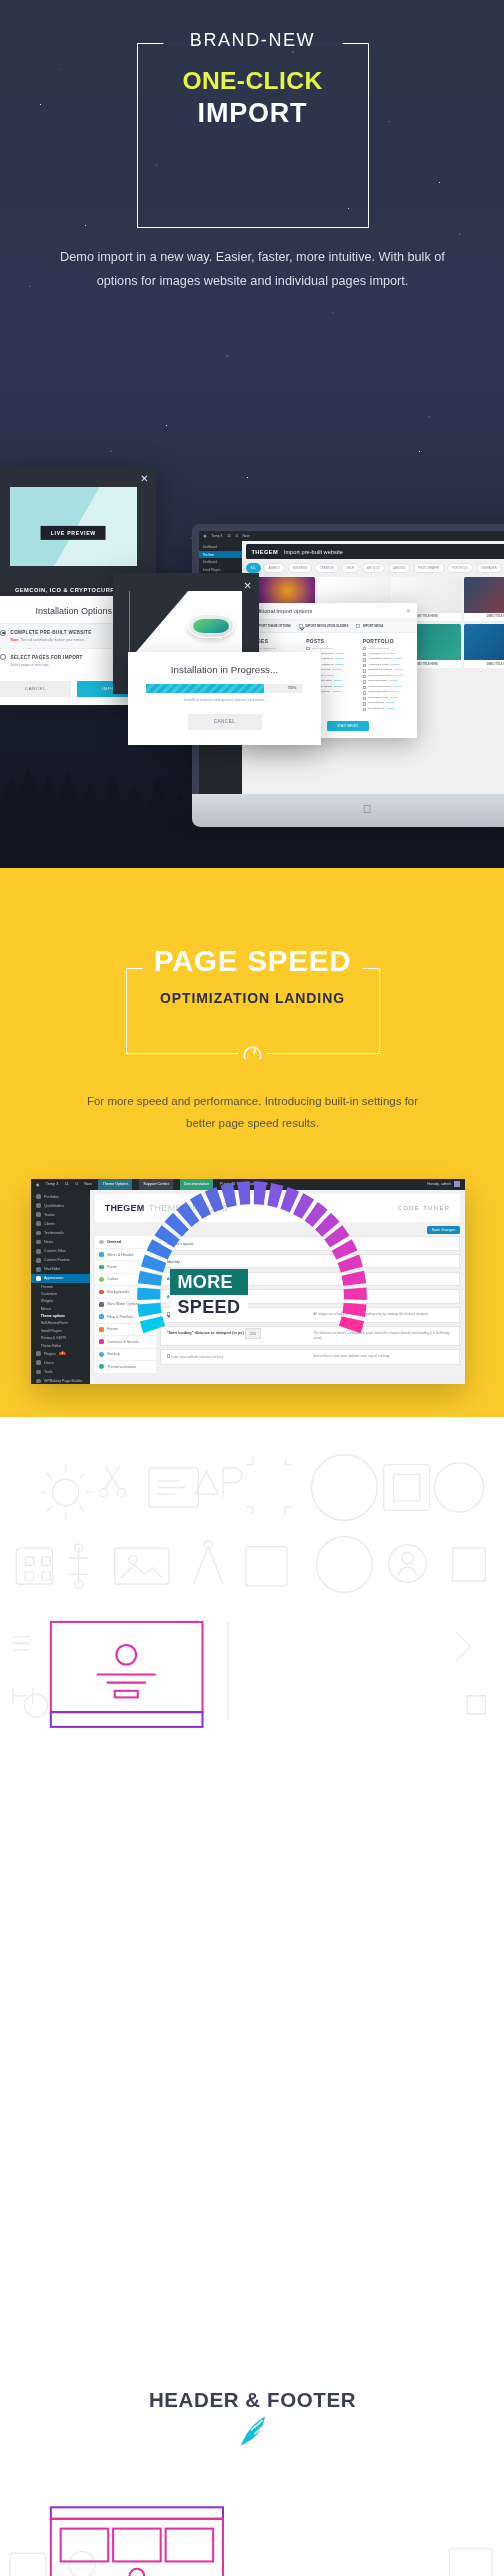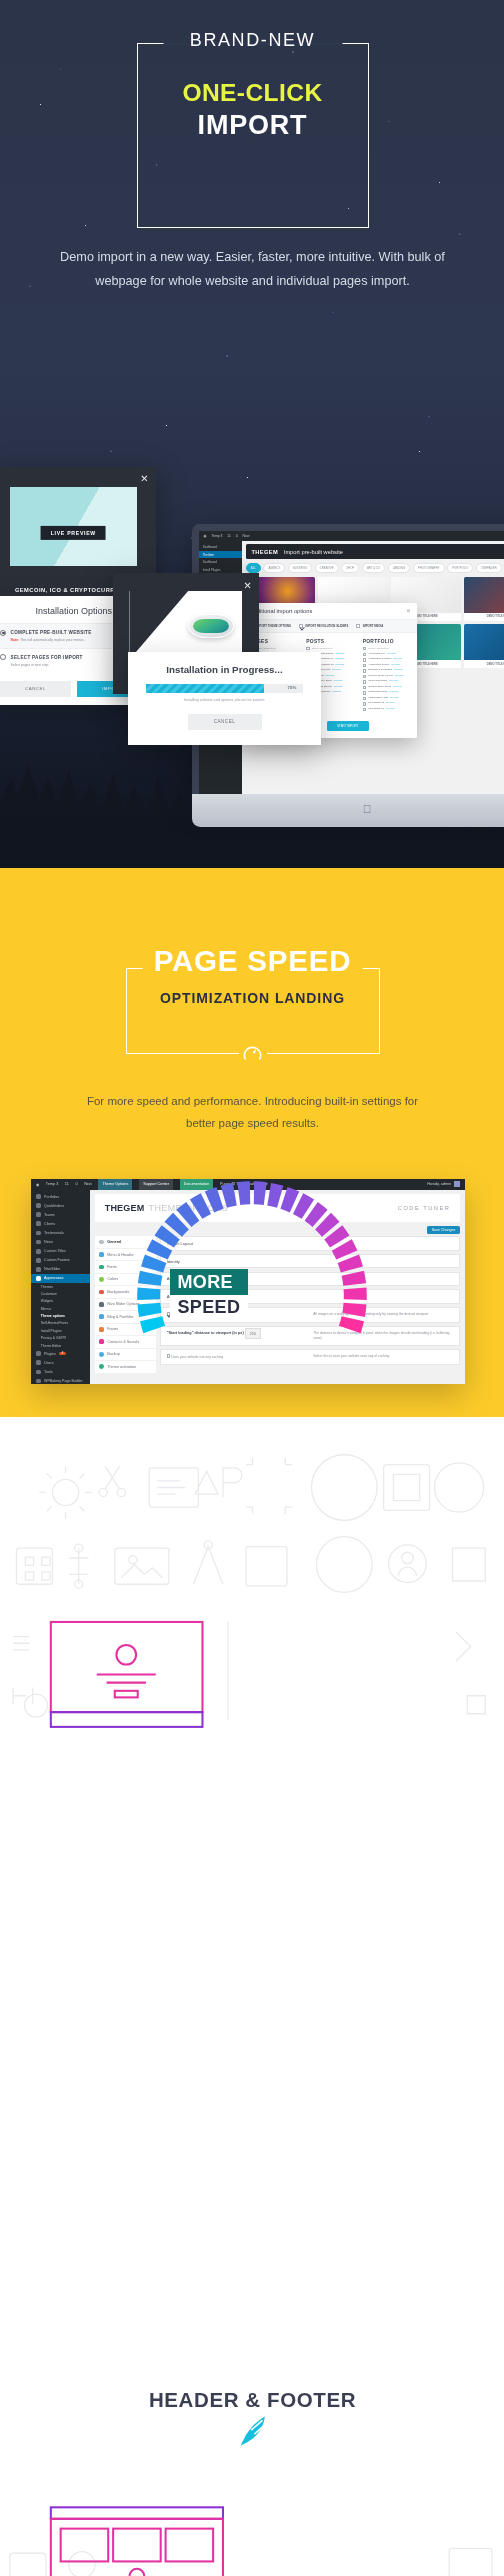--- a/index.html
+++ b/index.html
@@ -78,21 +78,21 @@
     position:absolute; top:-0.8px; left:50%; transform:translateX(-50%);
     width: 179px; height: 1.6px; background:#2e3750;
   }
   .hero-eyebrow {
     position:absolute; top:-14px; left:50%; transform:translateX(-50%);
     font-size: 18px; letter-spacing: 1.6px; color:#ffffff;
     font-weight:300; white-space:nowrap; padding:0 8.2px;
     background: transparent;
   }
   .hero-line2 {
-    margin-top: 35px;
+    margin-top: 23px;
     font-size: 24.6px; font-weight: 700; letter-spacing: 0.4px;
     color: #e8f444;
   }
   .hero-line3 {
     margin-top: 3.3px;
     font-size: 27px; font-weight: 700; letter-spacing: 0.8px;
     color: #ffffff;
   }
   .hero-copy {
     position:absolute; top: 246px; left:50%; transform:translateX(-50%);
@@ -261,21 +261,21 @@
     position:absolute; left:0; right:0; bottom:9px; text-align:center;
     color:#fff; font-size:5.2px; font-weight:700; letter-spacing:0.4px;
   }
 
   
   .panel-prog {
     position:absolute; left:128px; top:177px; width:193px; background:#fff;
     box-shadow:0 9.8px 28px rgba(0,0,0,.25); padding:11.5px 18px 14.7px;
     text-align:center;
   }
-  .pp-title { font-size:9.8px; color:#3e4450; font-weight:700; margin-bottom:9.8px; }
+  .pp-title { font-size:9.8px; color:#3e4450; font-weight:400; margin-bottom:9.8px; }
   .pp-bar { height:9px; background:#eceef0; position:relative; overflow:hidden; }
   .pp-fill { position:absolute; left:0; top:0; bottom:0; width:75%;
     background-image: repeating-linear-gradient(135deg,#1ab4d7 0 3.3px,#3cc6e3 3.3px 6.6px); }
   .pp-pct { position:absolute; right:6.6px; top:0.8px; font-size:4.4px; color:#6d737c; font-weight:700; }
   .pp-note { font-size:3.8px; color:#9aa0a8; margin-top:4.9px; }
   .pp-cancel { margin:11.5px auto 0; width:74px; background:#eceef0; color:#6d737c;
     font-size:4.6px; letter-spacing:0.5px; padding:5.7px 0; }
 
   
   .sec-speed {
@@ -376,21 +376,21 @@
   <section class="sec-import">
     <div class="starfield"></div>
 
     <div class="hero-frame">
       <div class="hero-frame-notch"></div>
       <div class="hero-eyebrow">BRAND-NEW</div>
       <div class="hero-line2">ONE-CLICK</div>
       <div class="hero-line3">IMPORT</div>
     </div>
 
-    <div class="hero-copy">Demo import in a new way. Easier, faster, more intuitive. With bulk of webpage for whole website and individual pages import.</div>
+    <div class="hero-copy">Demo import in a new way. Easier, faster, more intuitive. With bulk of options for images website and individual pages import.</div>
 
     <div class="mountains">
       <svg class="tree-row" viewBox="0 0 616 170" preserveAspectRatio="none">
         <path d="M0,170 L0,92 L14,60 L22,84 L34,44 L48,86 L58,58 L70,92 L84,50 L96,96 L110,66 L124,100 L138,54 L150,98 L164,70 L178,104 L192,62 L206,100 L220,80 L236,110 L250,68 L264,106 L278,86 L292,116 L306,76 L320,112 L334,90 L348,120 L362,82 L376,118 L390,96 L404,124 L418,88 L432,122 L446,100 L460,128 L474,92 L488,126 L502,104 L516,130 L530,96 L544,128 L558,108 L572,132 L586,100 L600,130 L616,112 L616,170 Z" fill="#11161f" opacity="0.92"></path>
       </svg>
     </div>
 
     <div class="mock-wrap">
 
       <div class="imac">

